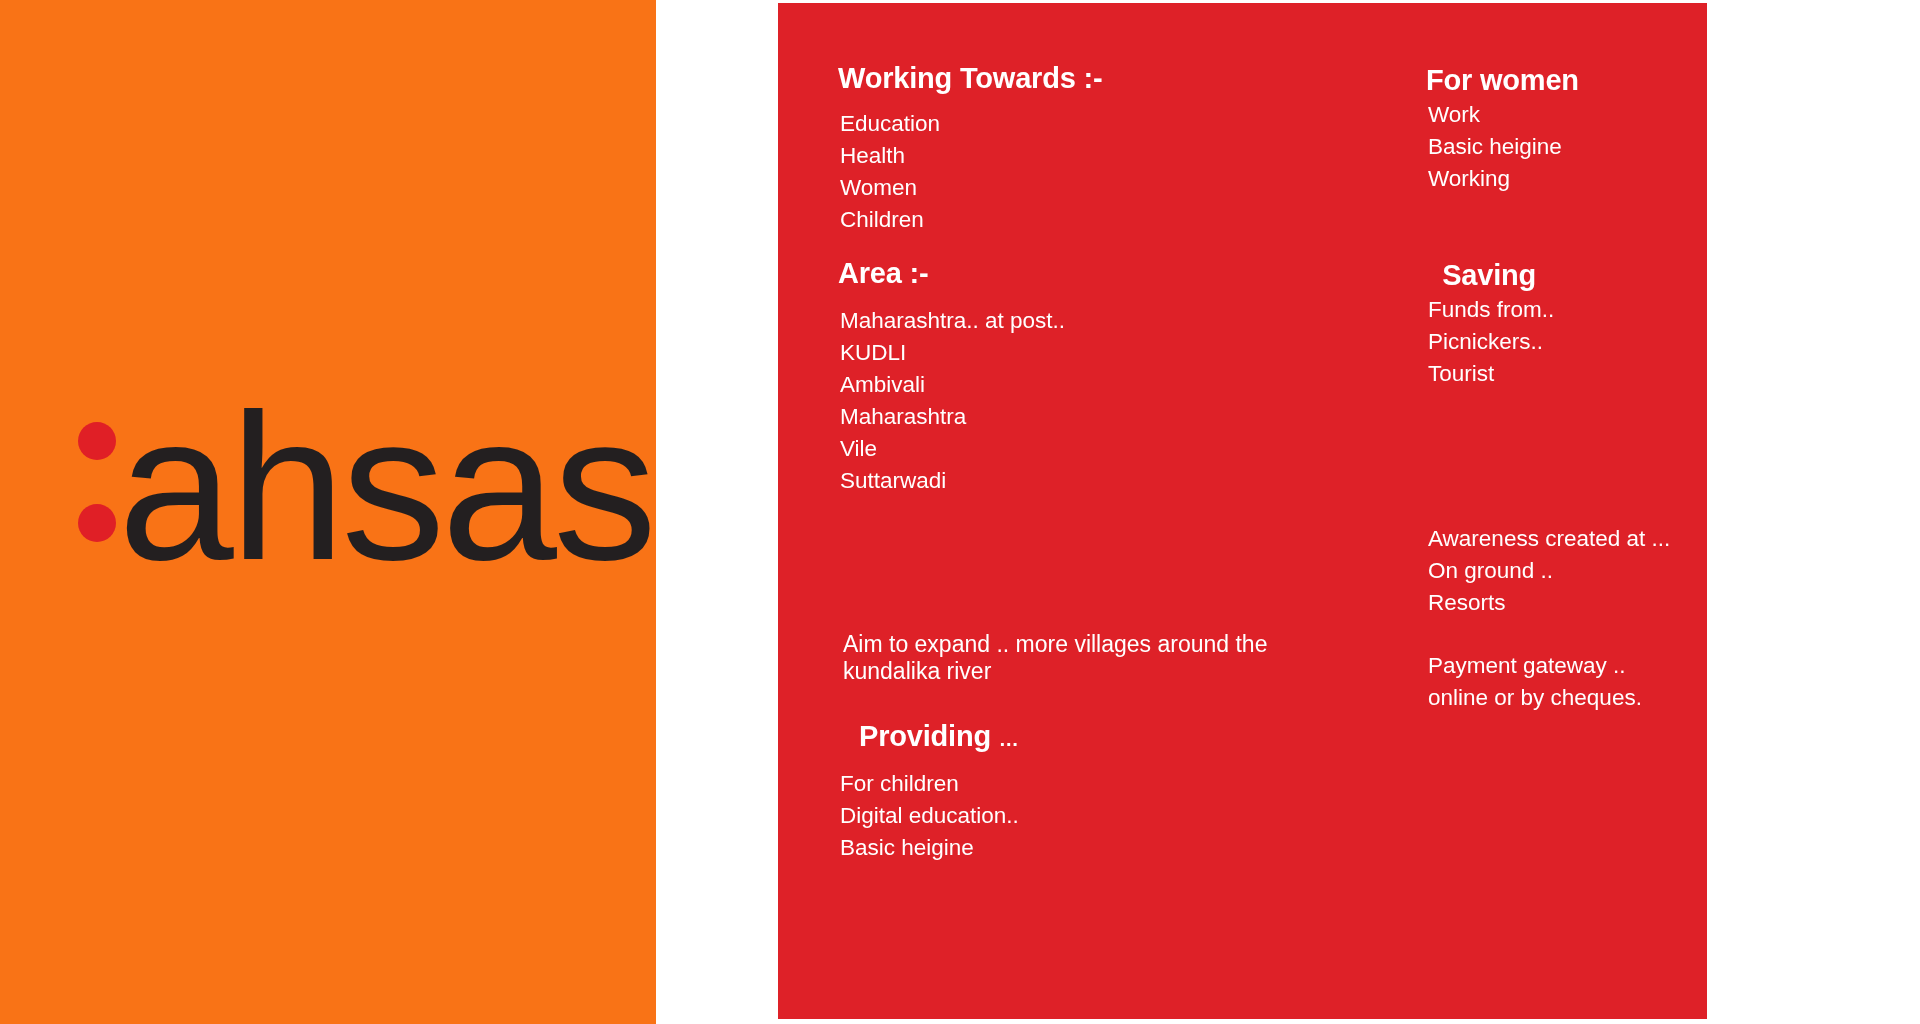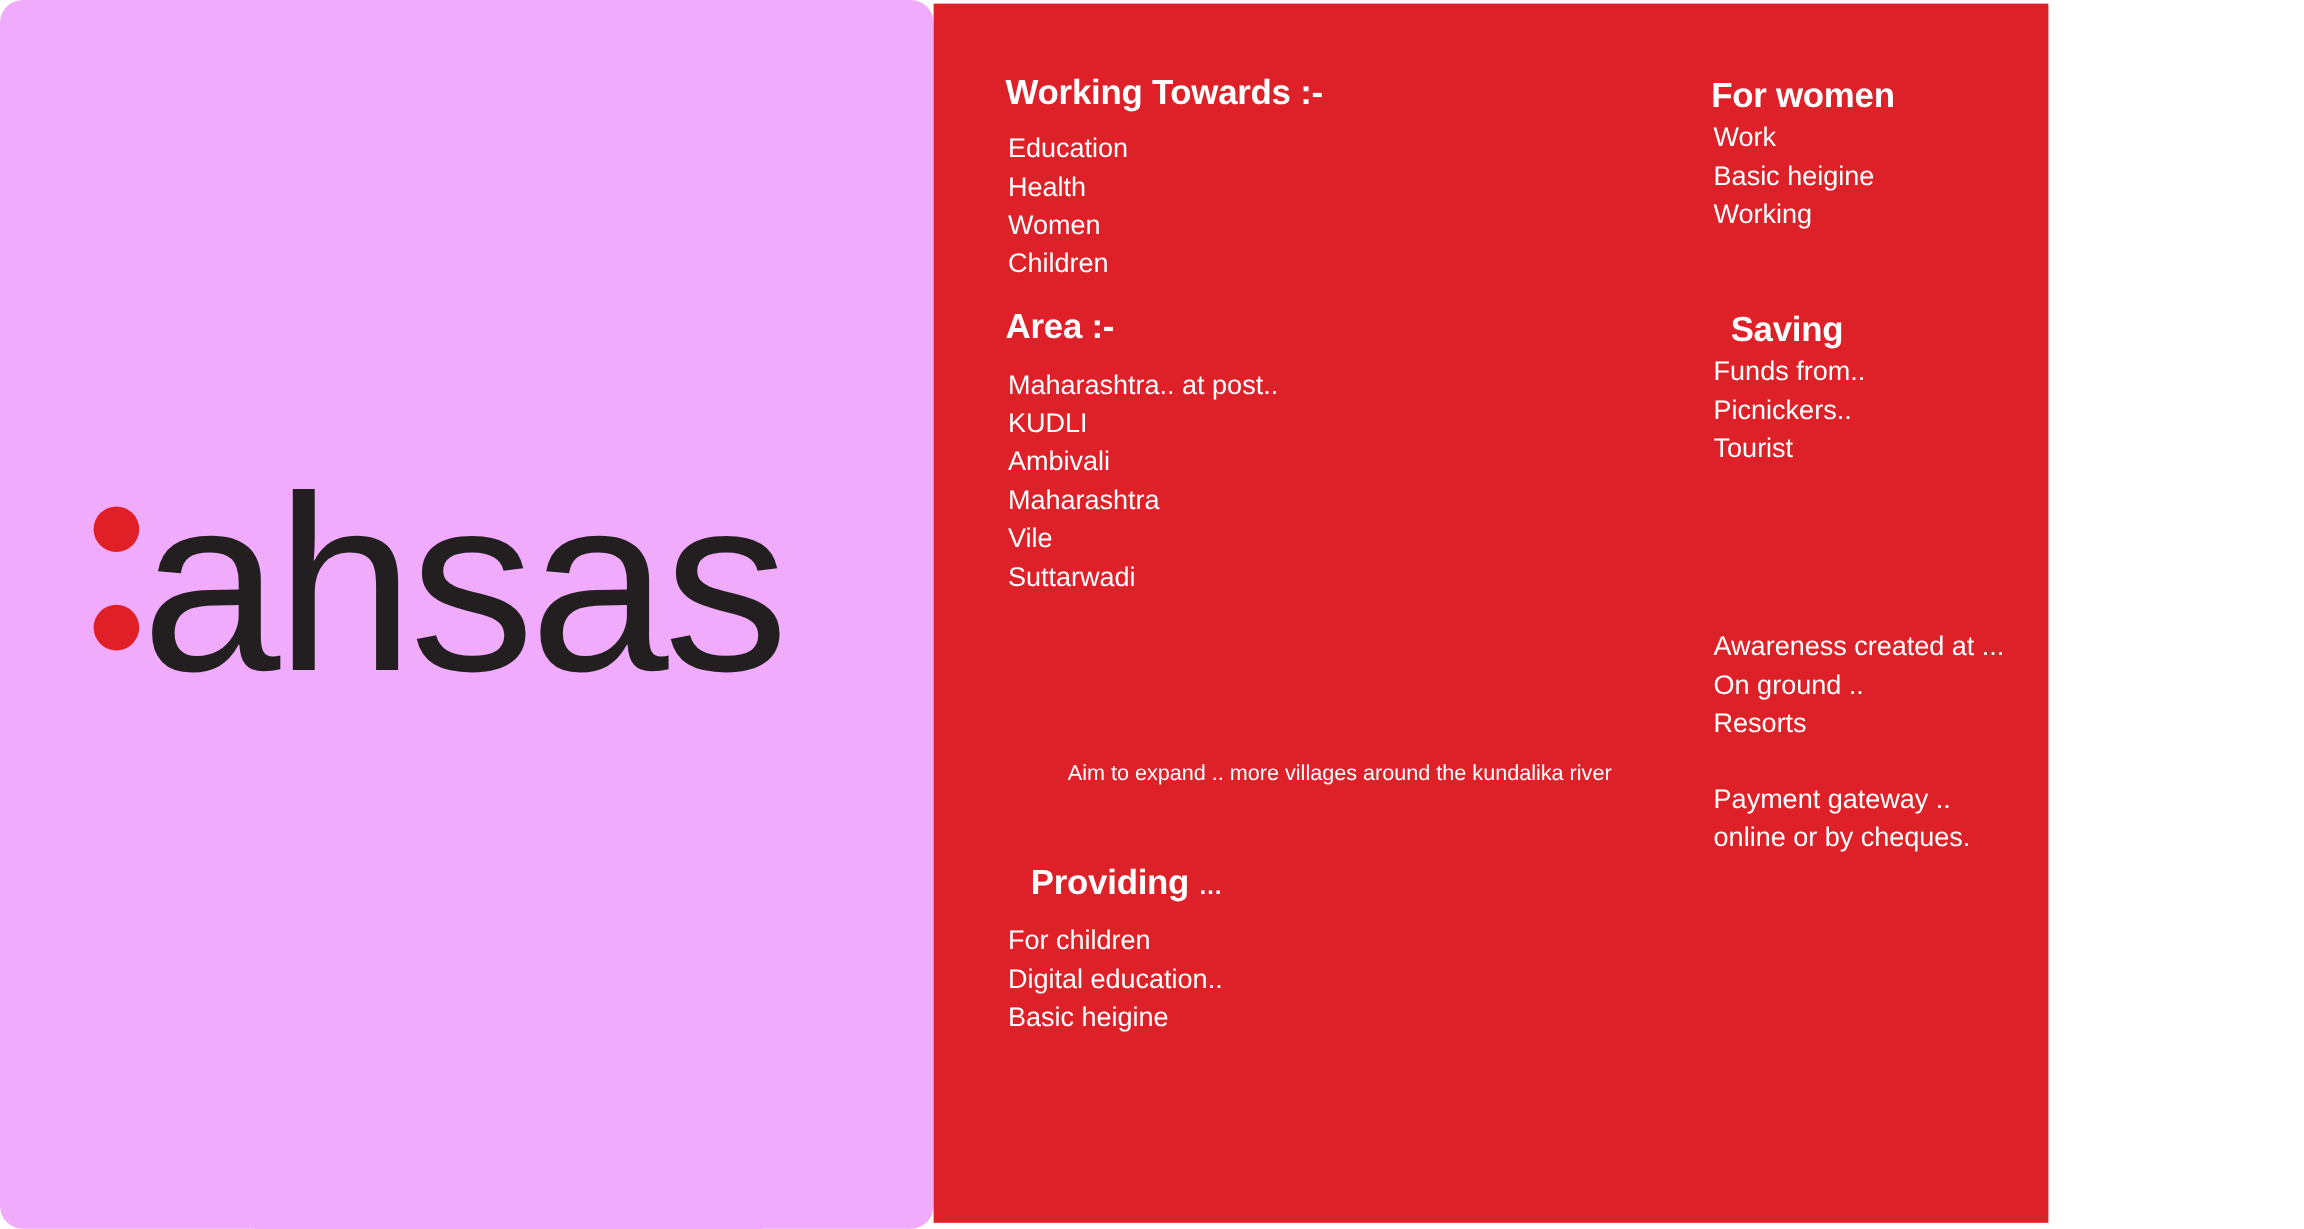--- a/index.html
+++ b/index.html
@@ -20,24 +20,23 @@
     width: 1920px;
     height: 1024px;
     background: #ffffff;
   }
 
   
   #logo-panel {
     position: absolute;
     left: 0;
     top: 0;
-    width: 778px;
+    width: 656px;
     height: 1024px;
-    background: #f0abfc;
-    border-radius: 19px;
+    background: #f97316;
   }
 
   #logo-lockup {
     position: absolute;
     left: 78px;
     top: 400px;
     display: flex;
     align-items: flex-start;
     height: 170px;
   }
@@ -115,27 +114,26 @@
     font-size: 22.5px;
     line-height: 32px;
     color: #ffffff;
     white-space: nowrap;
     margin: 0;
   }
 
   .para {
     font-family: "Liberation Sans", sans-serif;
     font-weight: 400;
-    font-size: 18px;
+    font-size: 23px;
     line-height: 27px;
     color: #ffffff;
     margin: 0;
     padding-left: 3px;
     width: 500px;
-    text-align: right;
   }
 
   
   #sec-working  { top: 60px; }
   #sec-working .heading { margin-bottom: 15px; }
 
   #sec-area     { top: 255px; }
   #sec-area .heading { margin-bottom: 17px; }
 
   #sec-aim      { top: 628px; }

